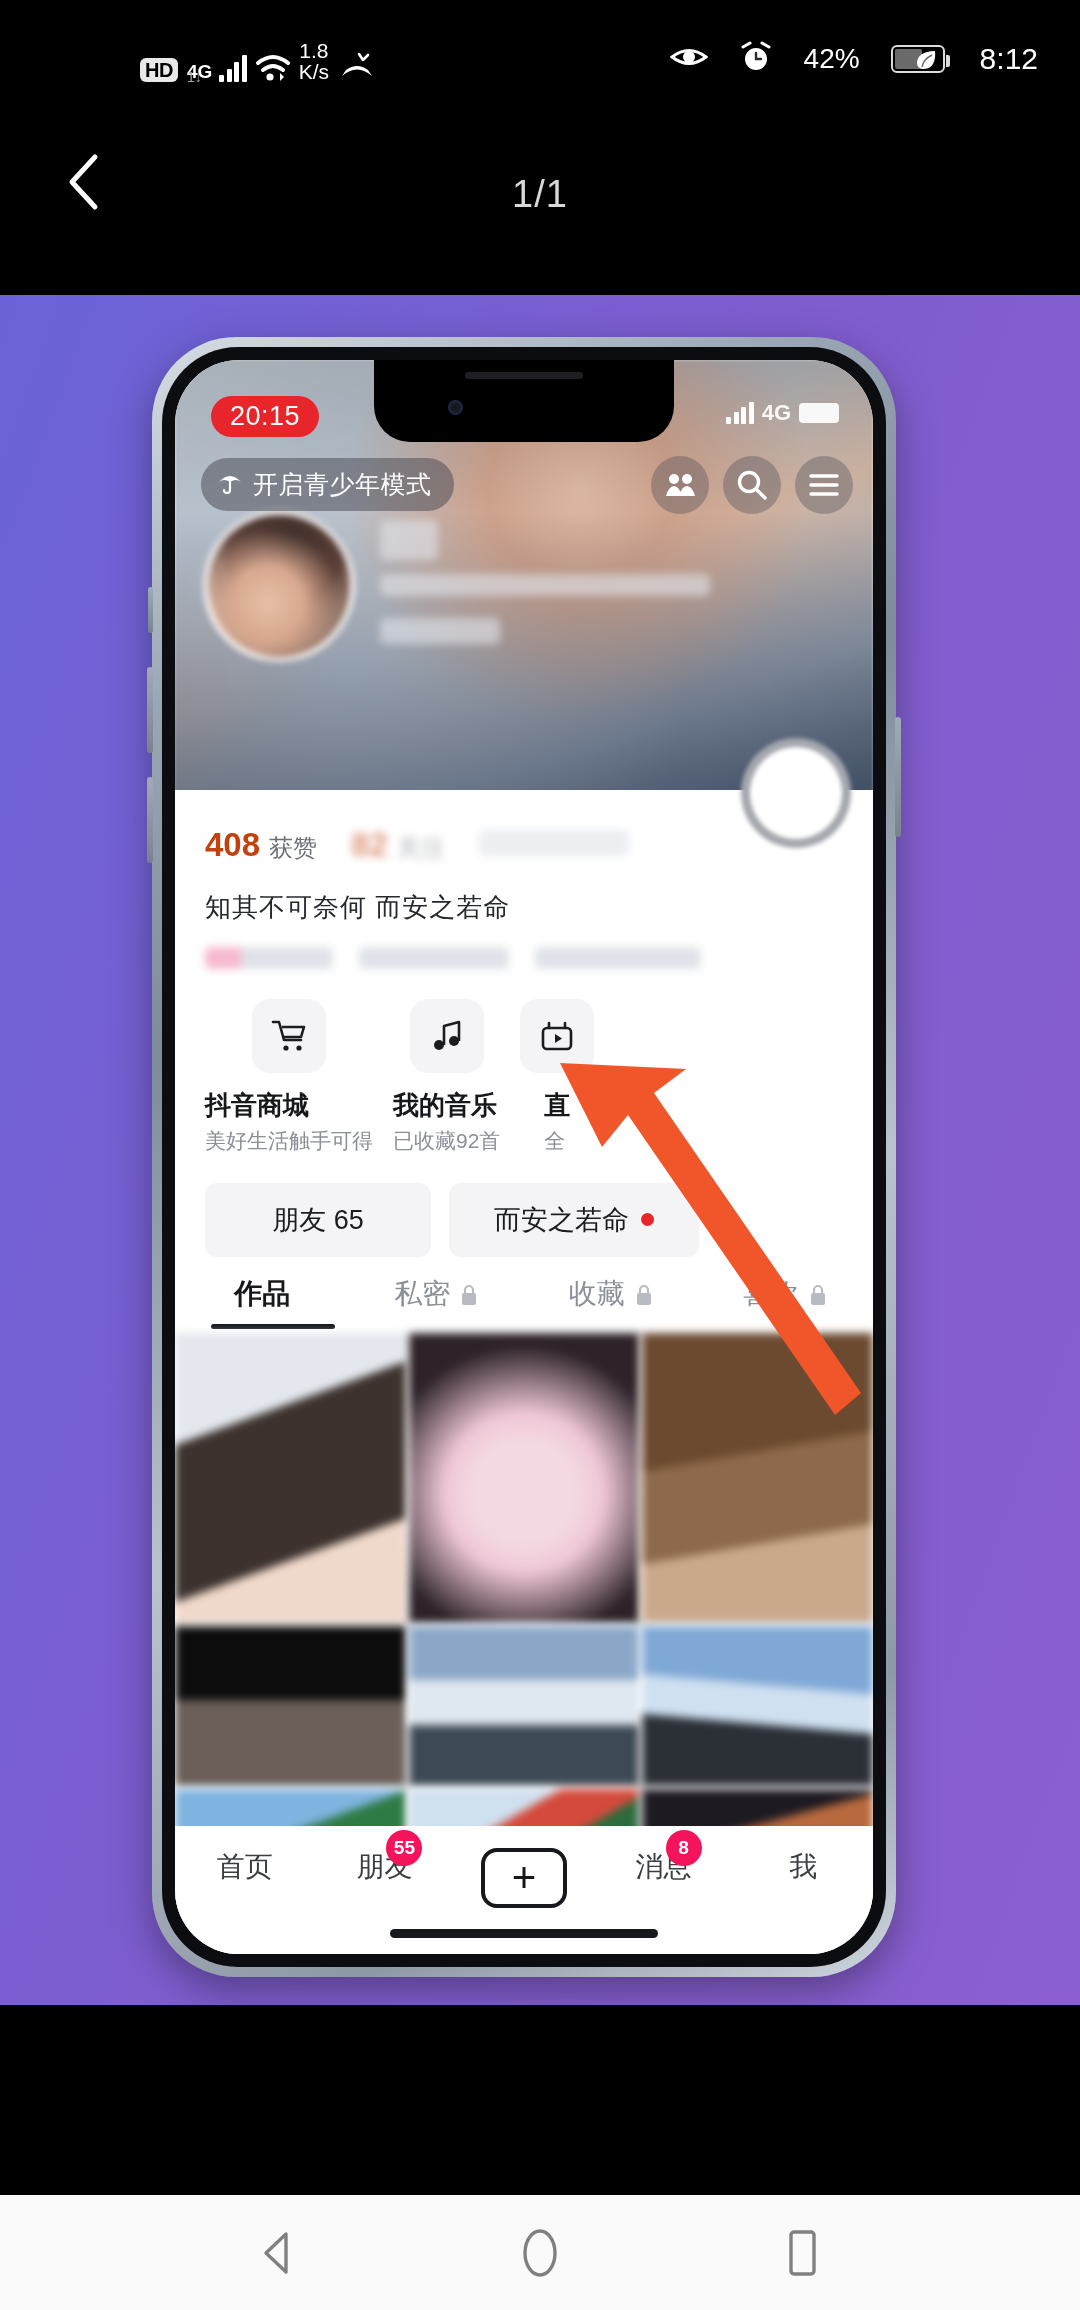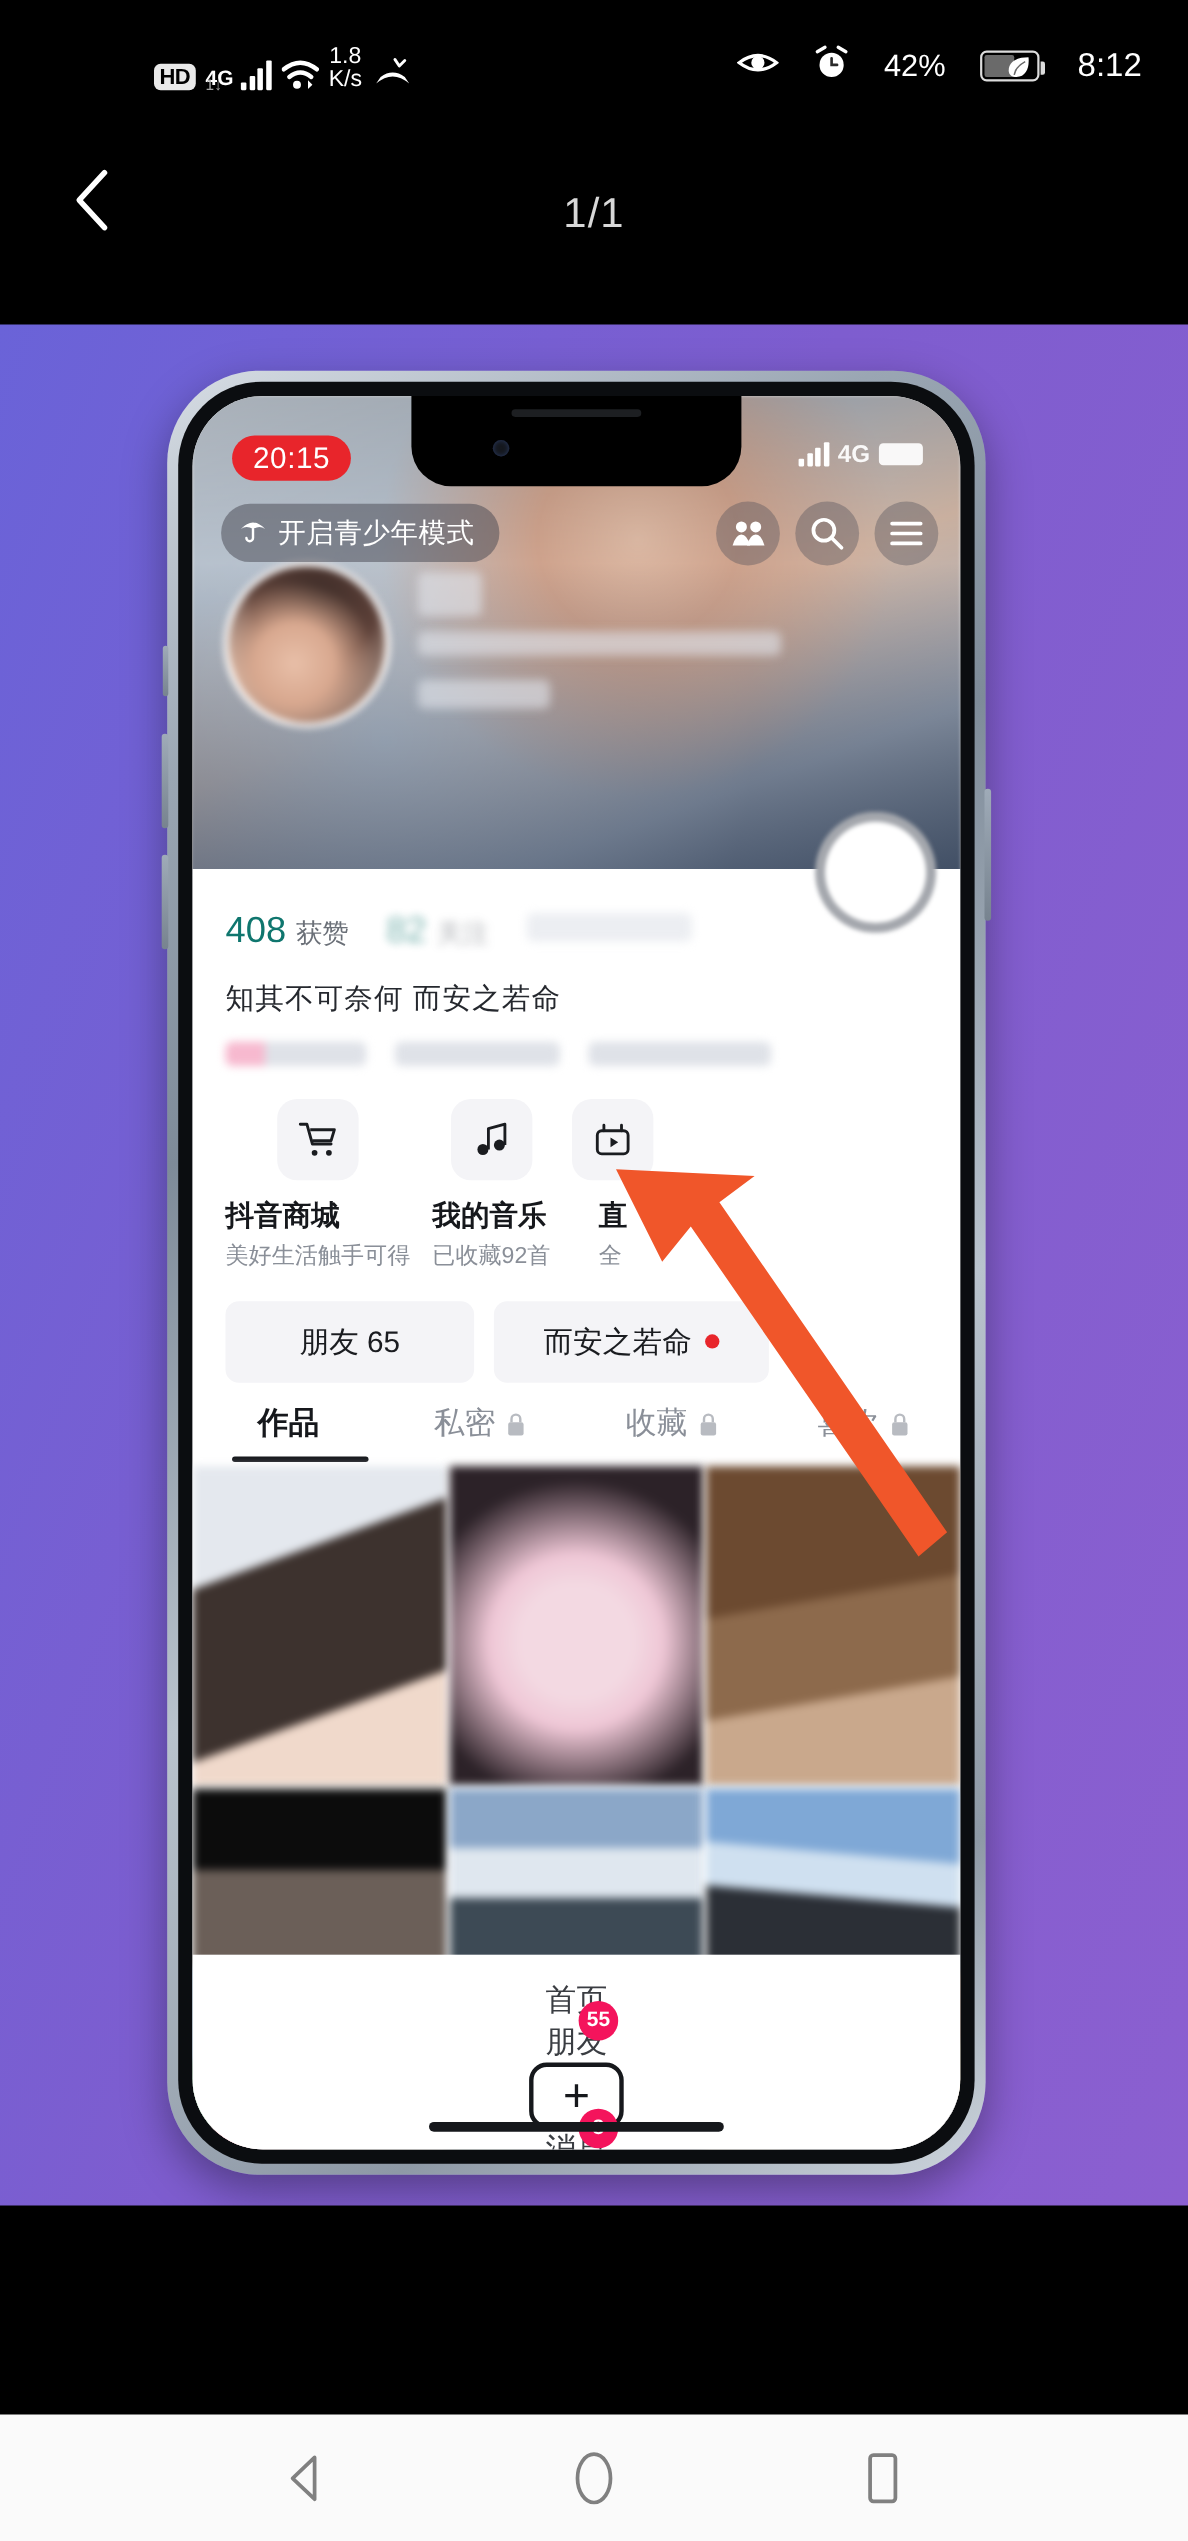--- a/index.html
+++ b/index.html
@@ -159,21 +159,21 @@
   .sheet{
     position:absolute; top:430px; left:0; width:100%; bottom:0; background:#fff;
   }
   .ring-badge{
     position:absolute; top:-52px; right:22px; width:110px; height:110px;
     border-radius:50%; background:#fff; border:9px solid rgba(90,95,105,.55);
     filter:blur(2px); z-index:8;
   }
   .stats{ display:flex; align-items:baseline; gap:34px; padding:36px 0 0 30px; }
   .stat{ display:flex; align-items:baseline; gap:9px; }
-  .stat-num{ font-size:33px; font-weight:400; color:#0f766e; }
+  .stat-num{ font-size:33px; font-weight:700; color:#c2410c; }
   .stat-lab{ font-size:24px; color:#6b7078; }
   .stat-blur .stat-num,.stat-blur .stat-lab{ filter:blur(4px); opacity:.55;}
   .bio{ padding:26px 30px 0 30px; font-size:26px; color:#25282e; letter-spacing:1px; }
   .tagrow{ display:flex; gap:26px; padding:22px 30px 0 30px; }
   .tag{ height:22px; border-radius:6px; filter:blur(4px); }
   .tag.a{ width:128px; background:linear-gradient(90deg,#f7b9cf 0 28%,#dfe2e8 28% 100%);}
   .tag.b{ width:150px; background:#dfe2e8;}
   .tag.c{ width:166px; background:#dfe2e8;}
 
   .cards{ display:flex; gap:20px; padding:30px 0 0 30px; }
@@ -210,22 +210,22 @@
   .c3{ background:linear-gradient(170deg,#6c4a30 0 42%,#8d6a4c 42% 70%,#c9a88c 70% 100%); }
   .c4{ background:linear-gradient(180deg,#0c0c0c 0 46%,#6b5f58 46% 100%); }
   .c5{ background:linear-gradient(180deg,#8ba7c8 0 34%,#dfe7ef 34% 62%,#3d4a55 62% 100%); }
   .c6{ background:linear-gradient(185deg,#7fa8d6 0 38%,#cfe0f0 38% 60%,#2b2f36 60% 100%); }
   .c7{ background:linear-gradient(160deg,#7fb4e0 0 35%,#2f7b45 35% 62%,#d34e66 62% 80%,#efd6b0 80% 100%); }
   .c8{ background:linear-gradient(150deg,#cfe0ef 0 30%,#d44a3c 30% 48%,#2d6b3e 48% 66%,#26303c 66% 100%); }
   .c9{ background:linear-gradient(165deg,#1d1a22 0 30%,#b86a3e 30% 58%,#f0cf8e 58% 80%,#2a2026 80% 100%); }
 
   
   .tabbar{
-    position:absolute; bottom:0; left:0; width:100%; height:177px; background:#fff;
-    display:flex; align-items:center; padding-top:22px;flex-direction:column;
+    position:absolute; bottom:0; left:0; width:100%; height:128px; background:#fff;
+    display:flex; align-items:flex-start; padding-top:22px;
   }
   .tb{ flex:1; text-align:center; position:relative; font-size:28px; color:#3a3d42; }
   .tb .badge{
     position:absolute; top:-18px; left:50%; margin-left:2px;
     background:#f4145c; color:#fff; font-size:19px; font-weight:700;
     min-width:36px; height:36px; border-radius:18px; line-height:36px; padding:0 7px;
   }
   .plus{
     width:86px; height:60px; border:4px solid #16181c; border-radius:16px;
     display:flex; align-items:center; justify-content:center; margin:0 auto;

